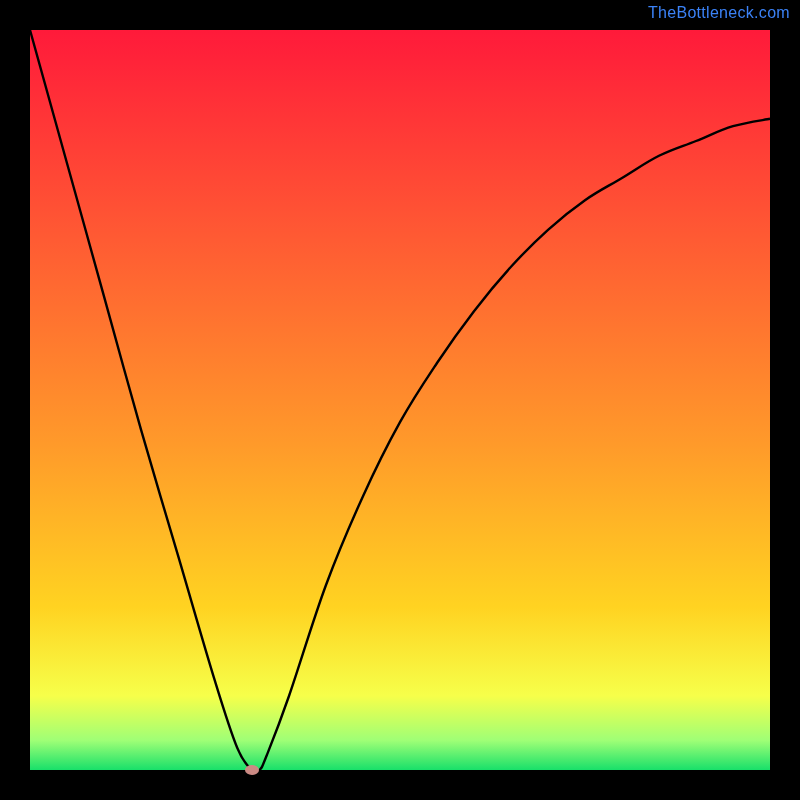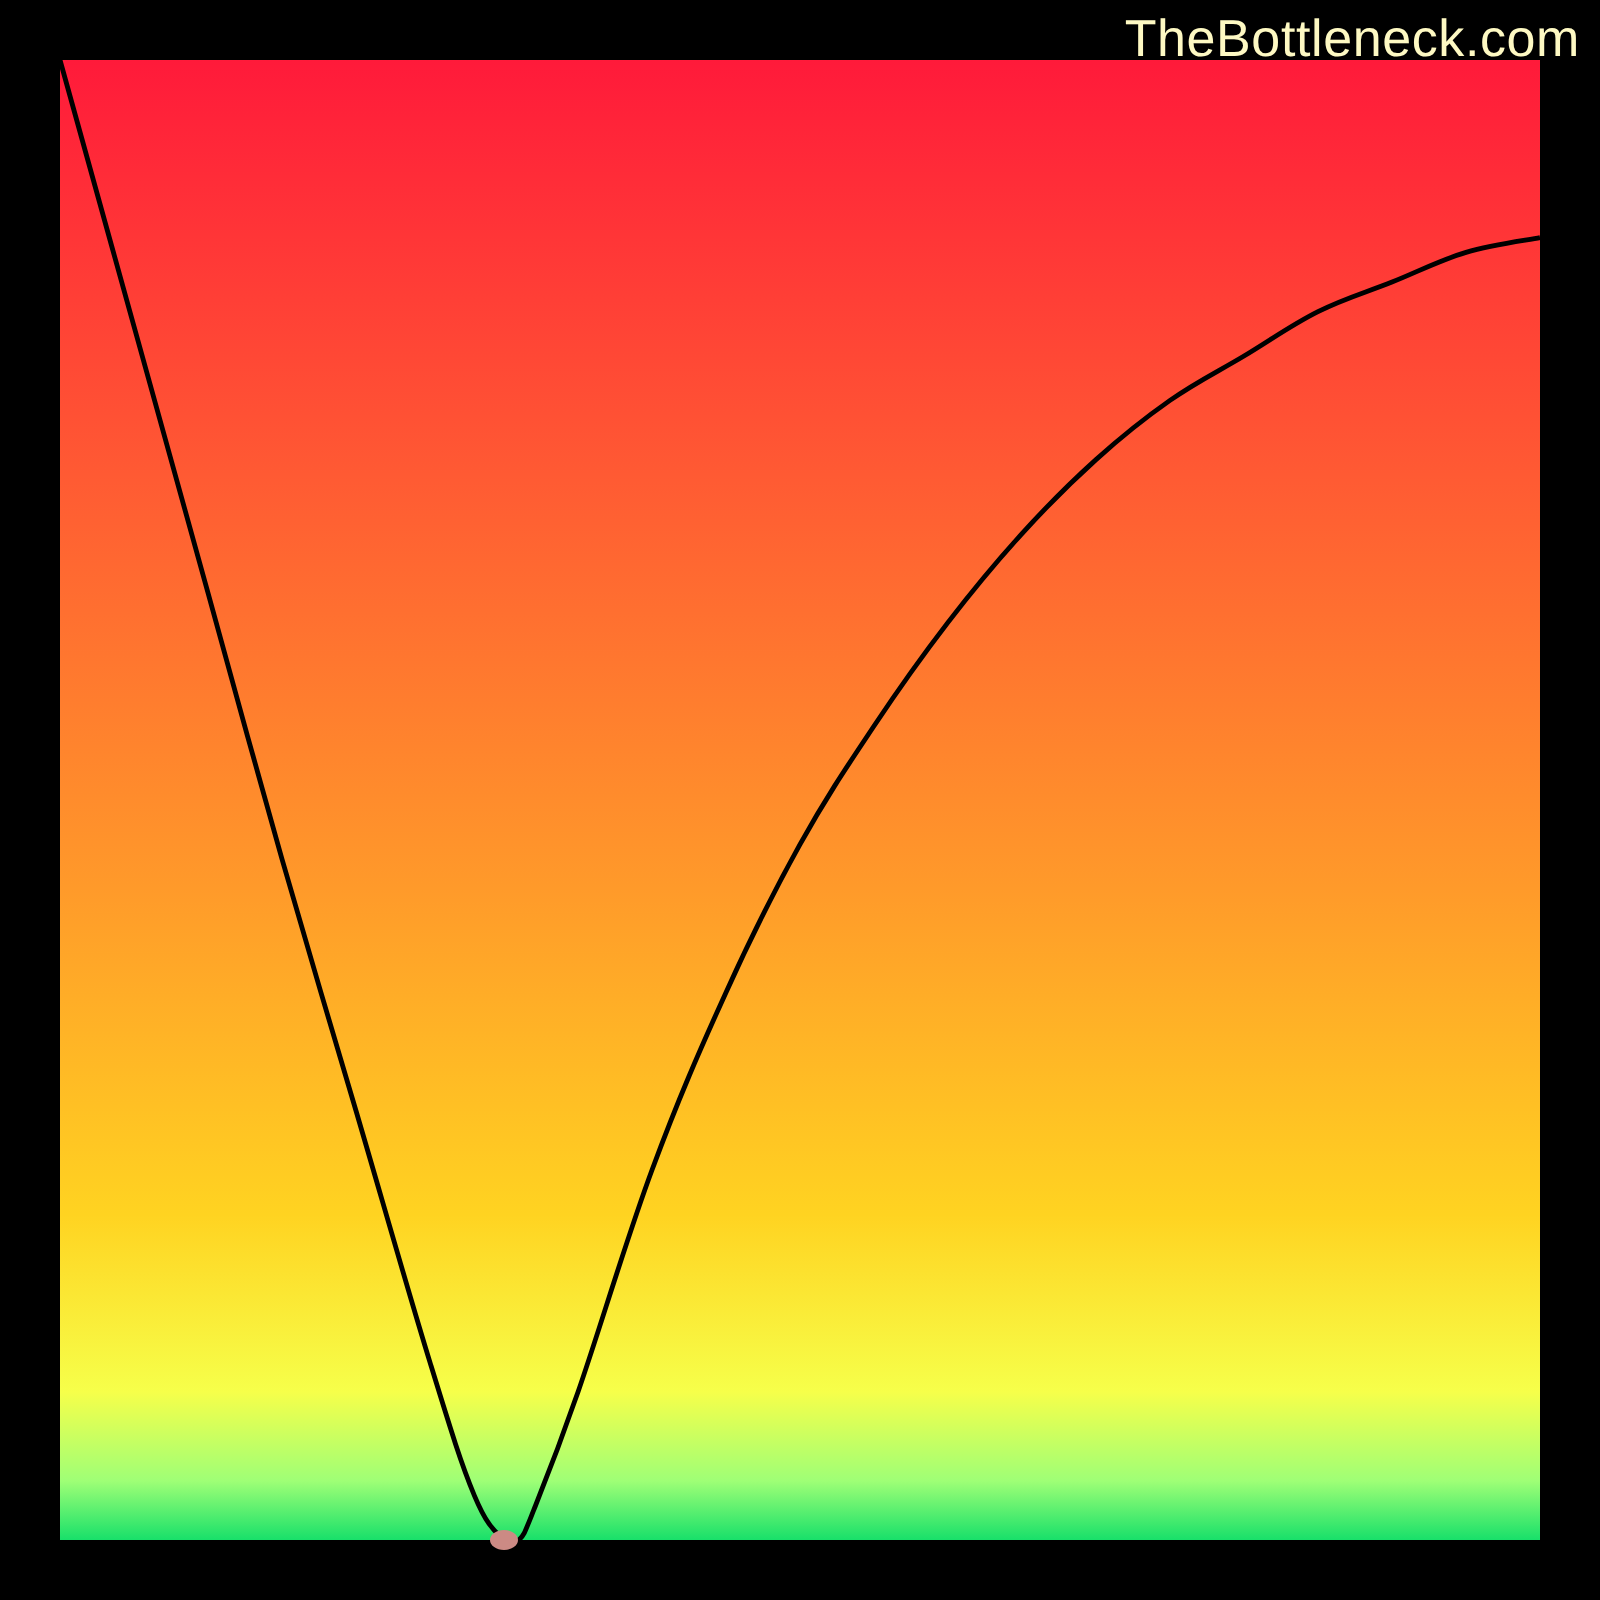--- a/index.html
+++ b/index.html
@@ -32,22 +32,22 @@
       var(--c2) 56%,
       var(--c3) 78%,
       var(--c4) 90%,
       var(--c5) 96%,
       var(--c6) 100%);
   }
   .watermark {
     position: absolute;
     top: 4px;
     right: 10px;
-    color: #fef9c3;
-    font-size: 26px;
+    color: #3b82f6;
+    font-size: 16px;
     font-weight: 500;
     letter-spacing: 0.3px;
     user-select: none;
   }
   svg.curve {
     position: absolute;
     left: 0;
     top: 0;
     width: 740px;
     height: 740px;

